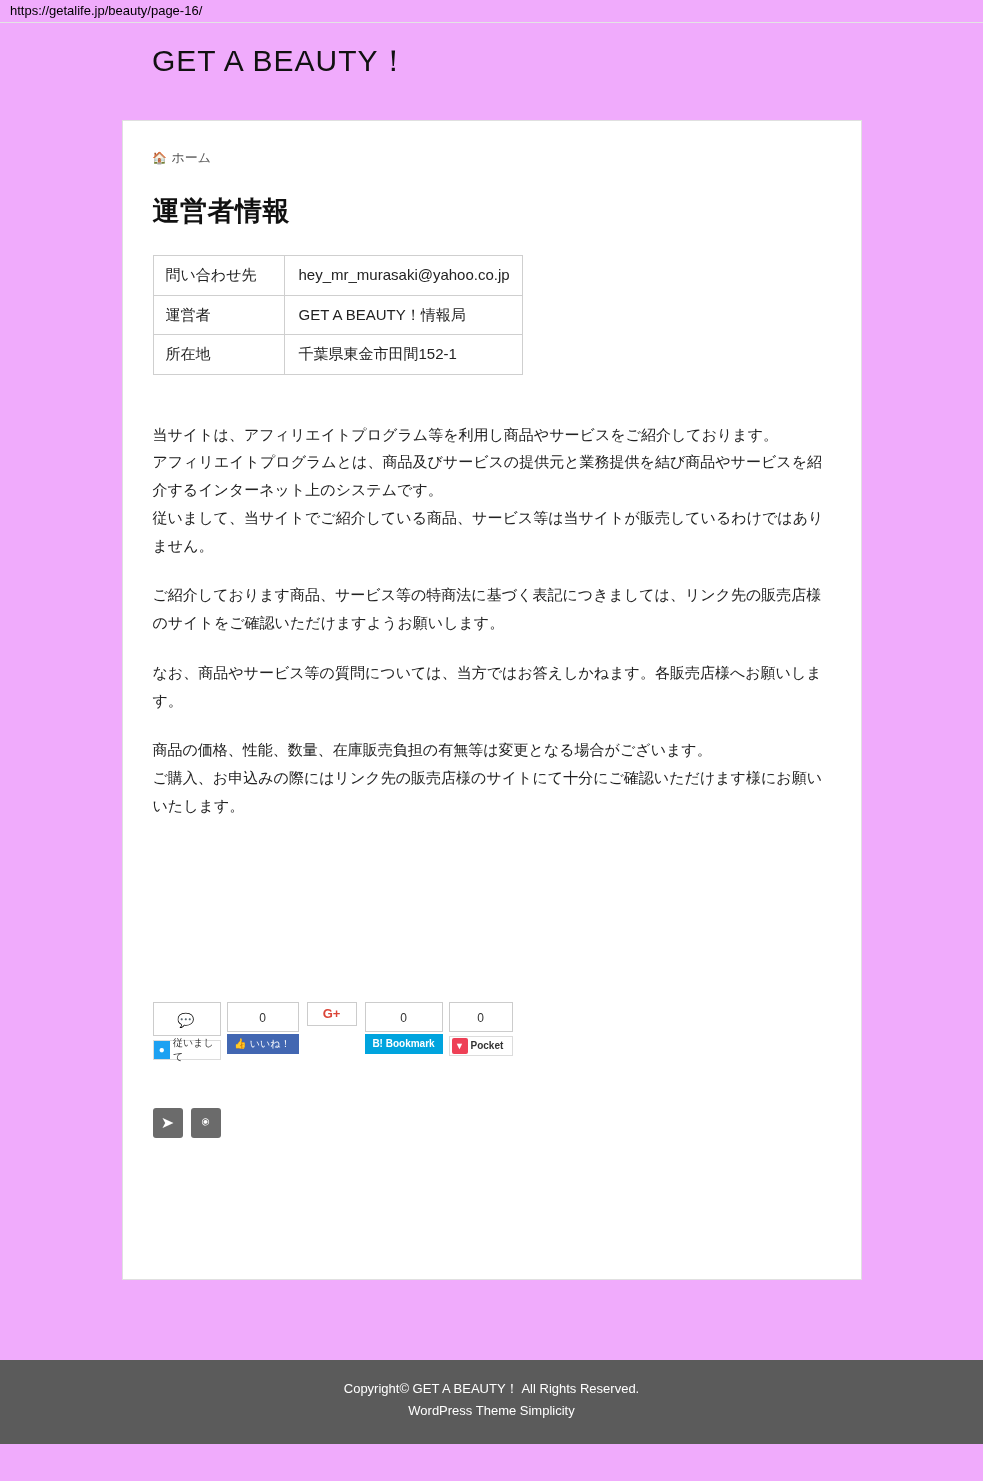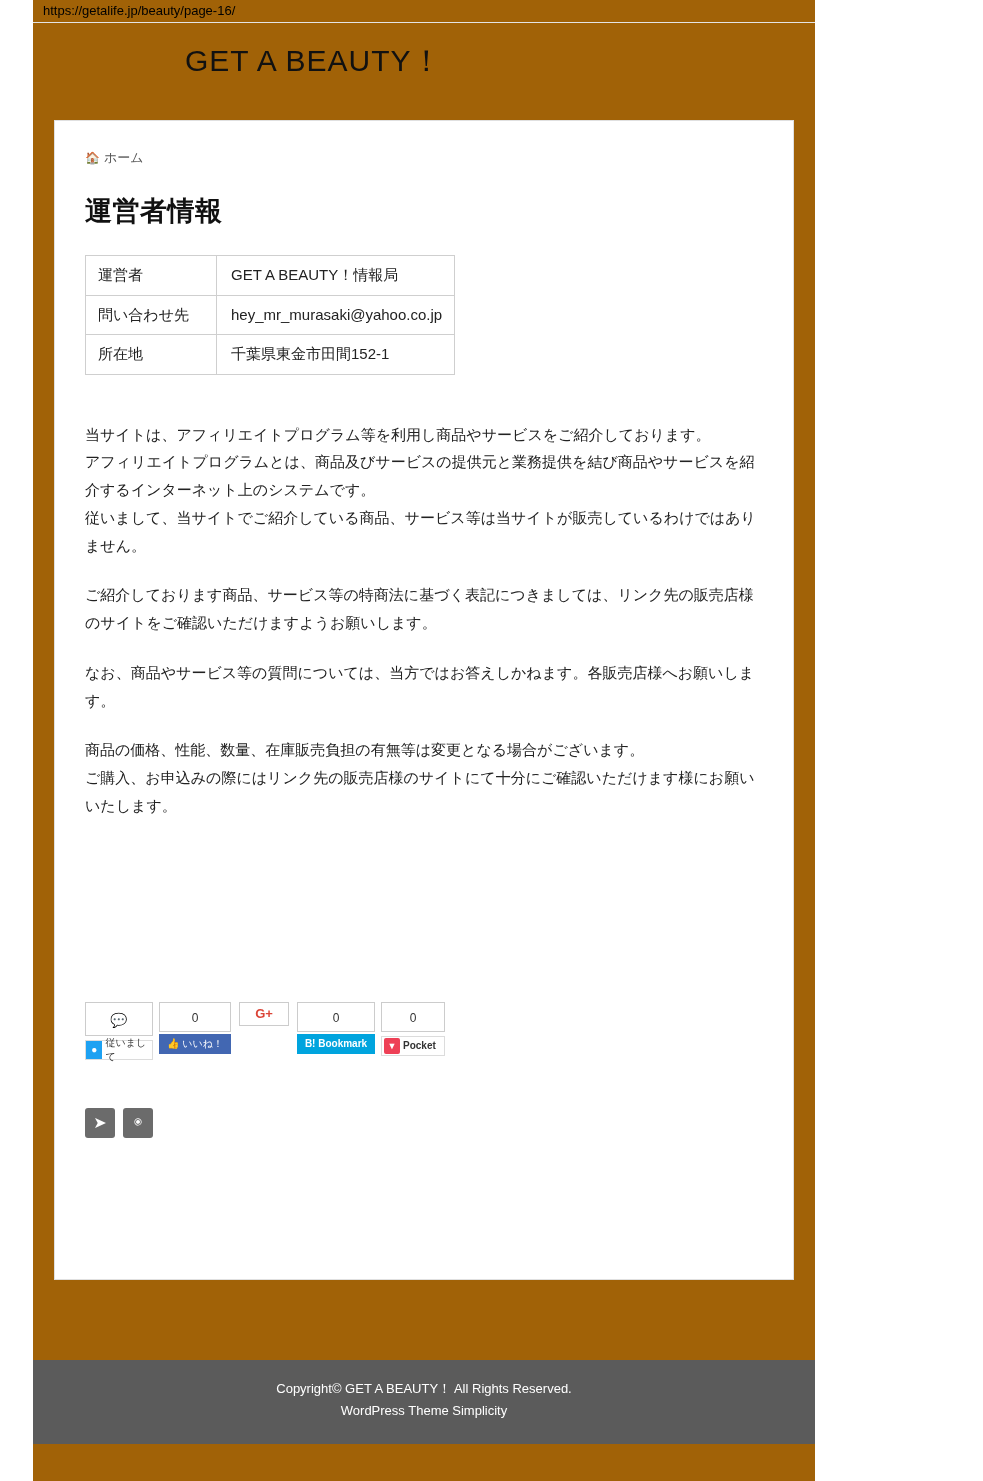--- a/index.html
+++ b/index.html
@@ -3,25 +3,24 @@
 <meta charset="utf-8">
 <style>
   html, body {
     margin: 0;
     padding: 0;
     background: #ffffff;
     font-family: "Liberation Sans", sans-serif;
   }
   .page {
     position: relative;
-    width: 782px;
+    width: 983px;
     min-height: 1481px;
-    background: #a16207;
+    background: #f0abfc;
     overflow: hidden;
-    margin-left: 33px;
   }
   
   .urlbar {
     height: 22px;
     line-height: 22px;
     font-size: 13px;
     color: #000;
     padding-left: 10px;
     border-bottom: 1px solid #e4e4e4;
     font-family: "Liberation Sans", sans-serif;
@@ -210,26 +209,26 @@
 
     <div class="breadcrumb">
       <span class="home-icon">🏠</span><a href="#">ホーム</a>
     </div>
 
     <h1 class="entry-title">運営者情報</h1>
 
     <table class="info">
       <tbody>
         <tr>
+          <td class="label">問い合わせ先</td>
+          <td class="value">hey_mr_murasaki@yahoo.co.jp</td>
+        </tr>
+        <tr>
           <td class="label">運営者</td>
           <td class="value">GET A BEAUTY！情報局</td>
-        </tr>
-        <tr>
-          <td class="label">問い合わせ先</td>
-          <td class="value">hey_mr_murasaki@yahoo.co.jp</td>
         </tr>
         <tr>
           <td class="label">所在地</td>
           <td class="value">千葉県東金市田間152-1</td>
         </tr>
       </tbody>
     </table>
 
     <div class="body-copy">
       <p>当サイトは、アフィリエイトプログラム等を利用し商品やサービスをご紹介しております。<br>アフィリエイトプログラムとは、商品及びサービスの提供元と業務提供を結び商品やサービスを紹介するインターネット上のシステムです。<br>従いまして、当サイトでご紹介している商品、サービス等は当サイトが販売しているわけではありません。</p>

